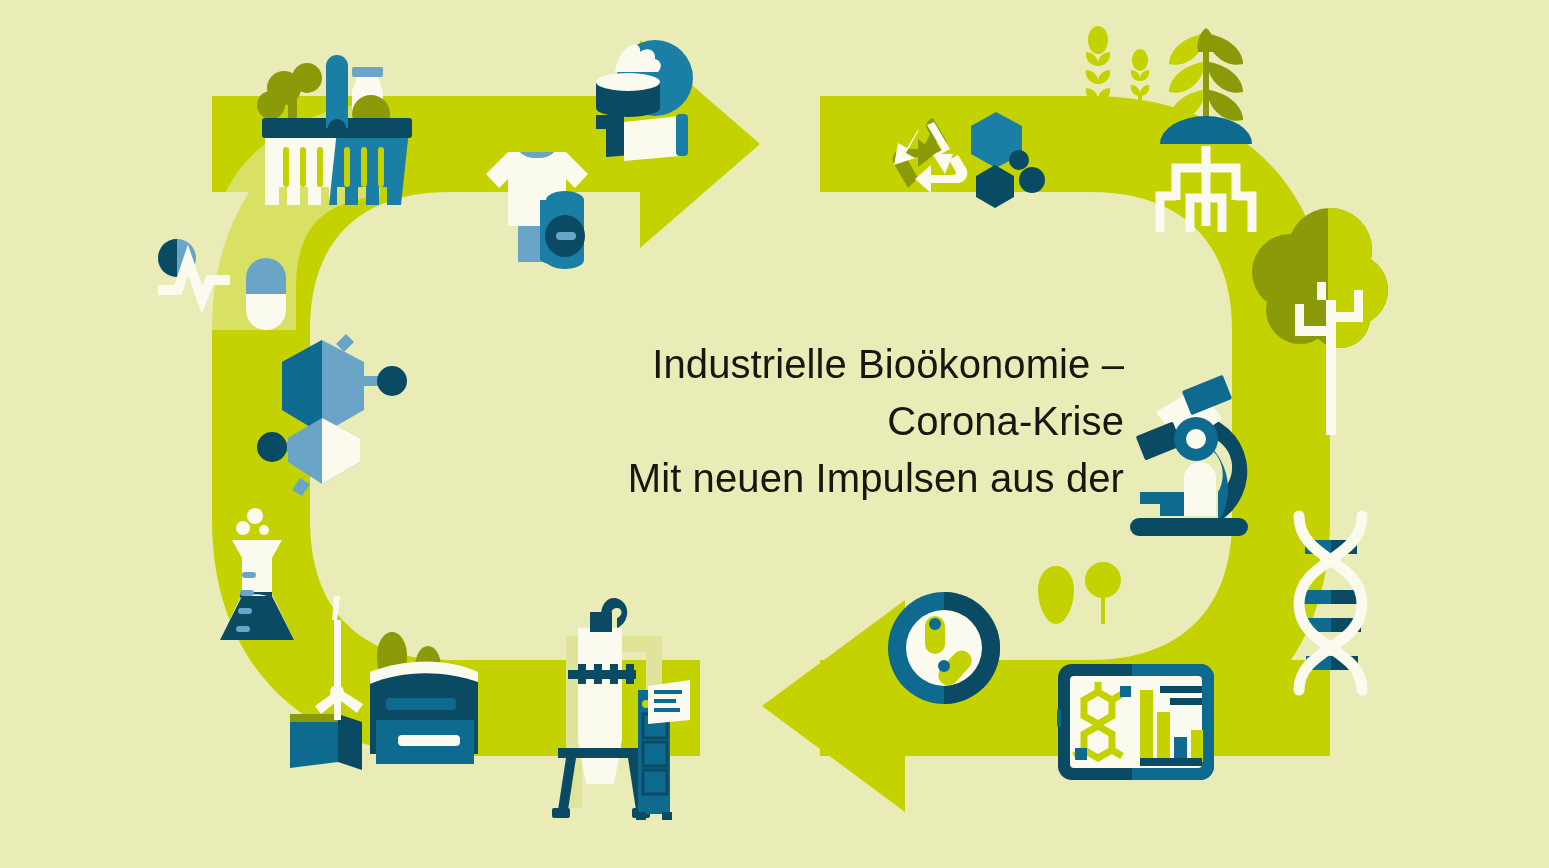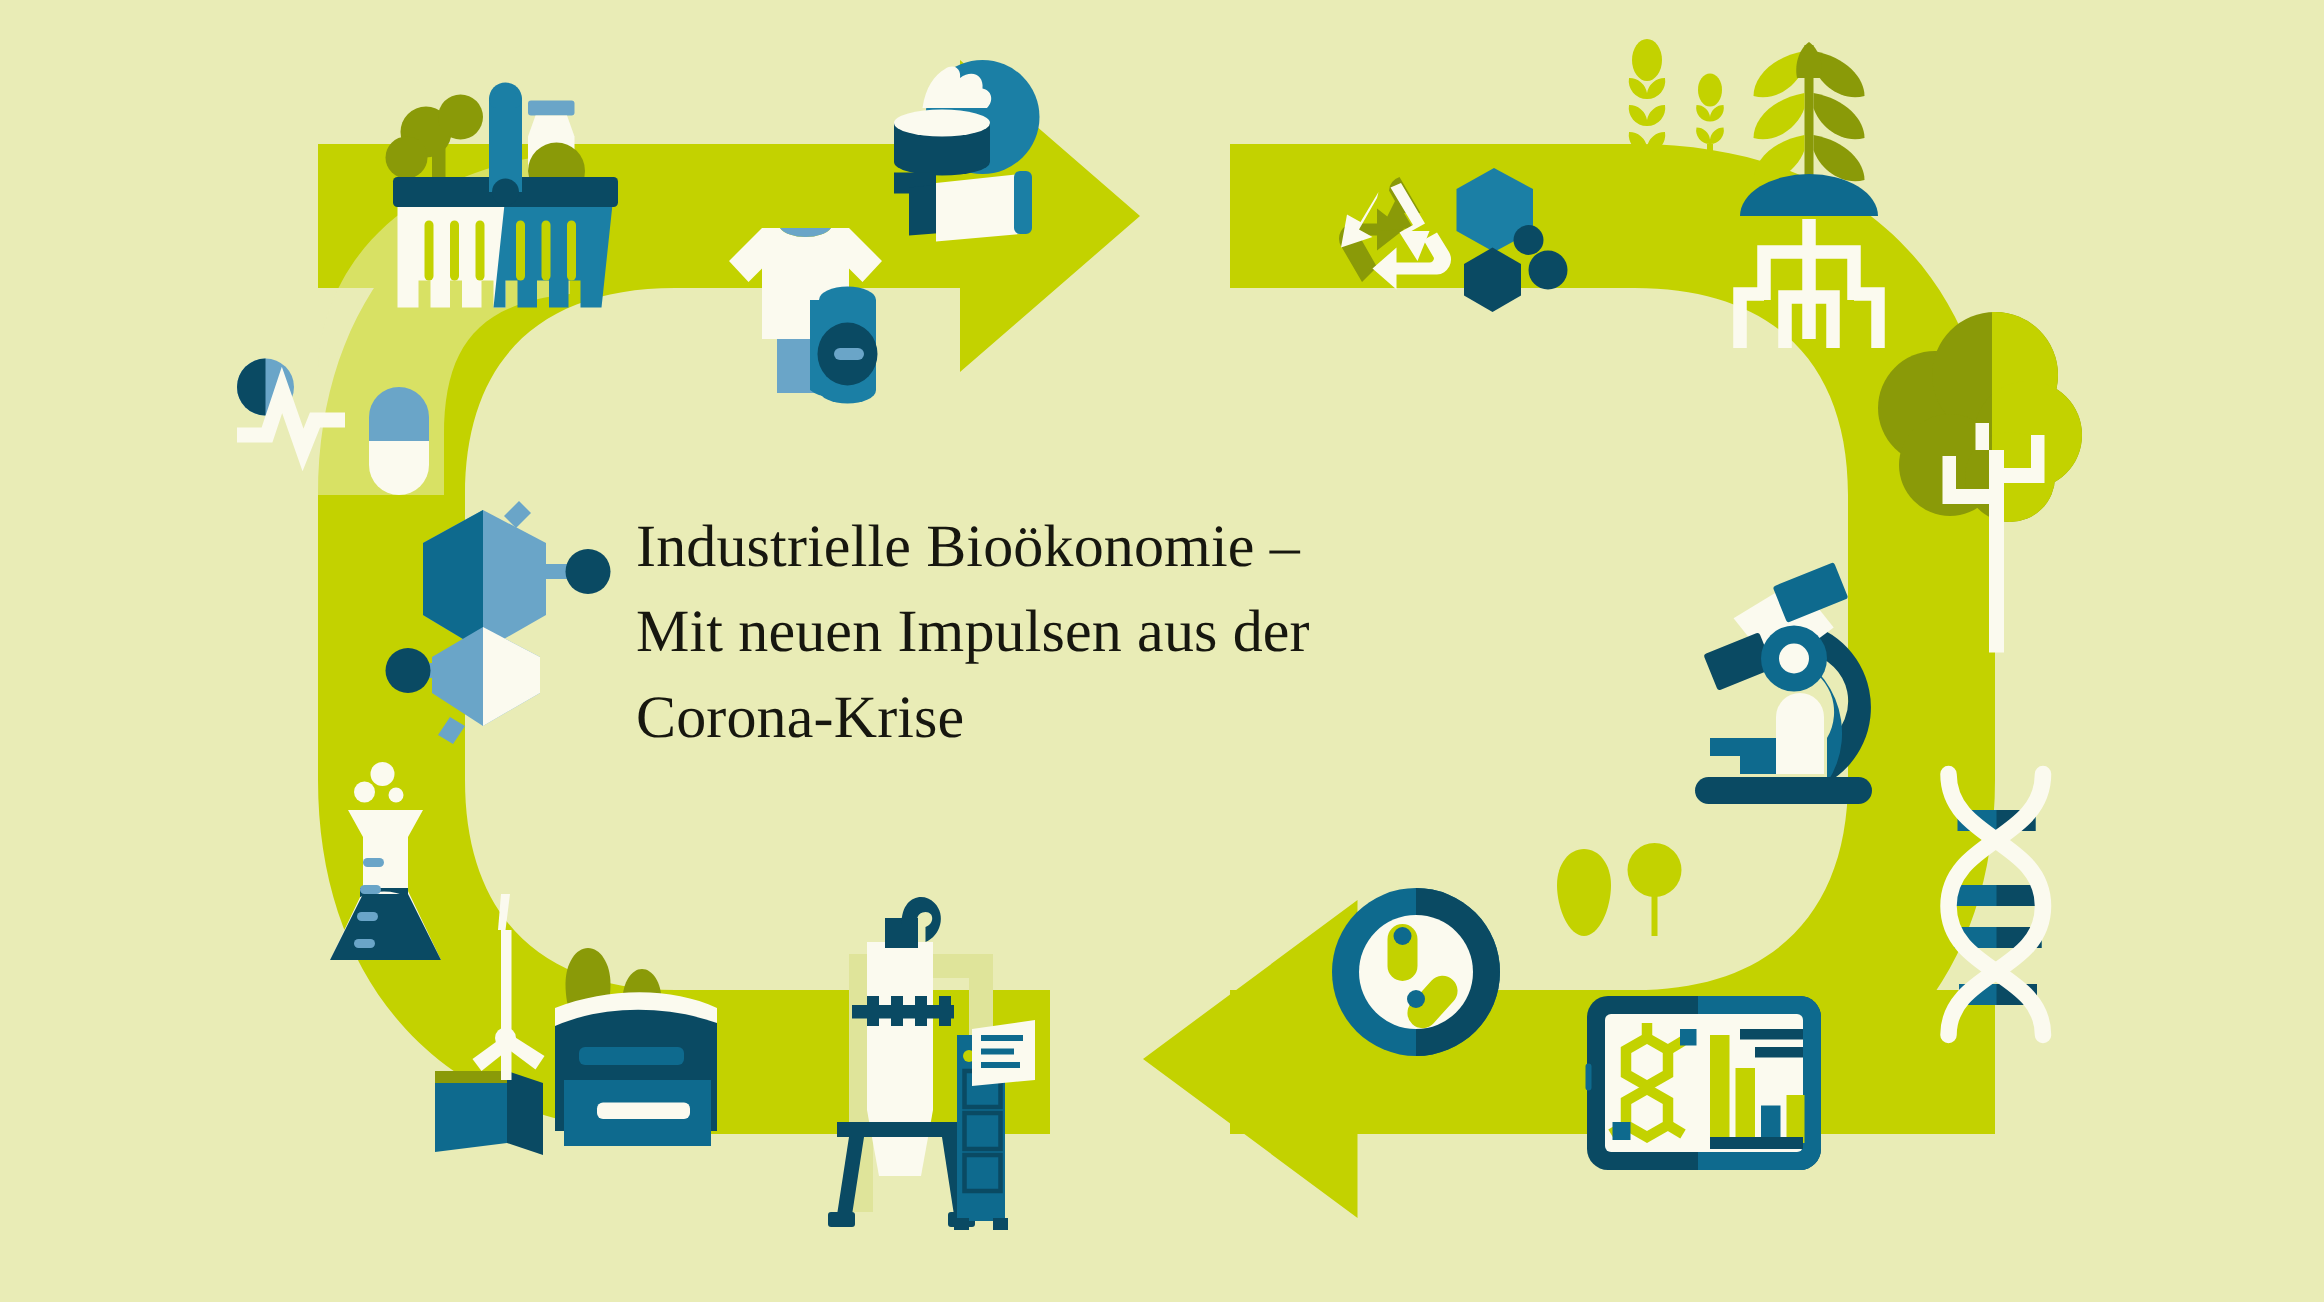--- a/index.html
+++ b/index.html
@@ -10,22 +10,22 @@
     background:#e9ecb6;
     overflow:hidden;
     font-family:"Liberation Sans", sans-serif;
   }
   #stage svg.layer { position:absolute; left:0; top:0; width:1549px; height:868px; }
 
   .title-block {
     position:absolute;
     left:424px; top:336px;
     width:700px;
-    text-align:left;
-    font-family:Liberation Serif, serif;
+    text-align:right;
+    font-family:Liberation Sans, sans-serif;
     font-size:40px;
     line-height:1.42;
     color:#17170f;
     letter-spacing:0.1px;
     pointer-events:none;
   }
   .title-block .ln { display:block; white-space:nowrap; }
 </style>
 </head>
 <body>
@@ -429,17 +429,17 @@
     <g>
       <circle cx="177" cy="258" r="19" fill="#6aa5c8"></circle>
       <path d="M 177 239 a 19 19 0 0 0 0 38 z" fill="#0a4a63"></path>
       <path d="M 158 290 h 20 l 10 -30 l 14 40 l 8 -20 h 20" fill="none" stroke="#fbfaef" stroke-width="10" stroke-linejoin="miter" stroke-linecap="butt"></path>
     </g>
 
   </svg>
 
   <div class="title-block">
     <span class="ln">Industrielle Bioökonomie –</span>
+    <span class="ln">Corona-Krise</span>
     <span class="ln">Mit neuen Impulsen aus der</span>
-    <span class="ln">Corona-Krise</span>
   </div>
 
 </div>
 
 </body></html>

